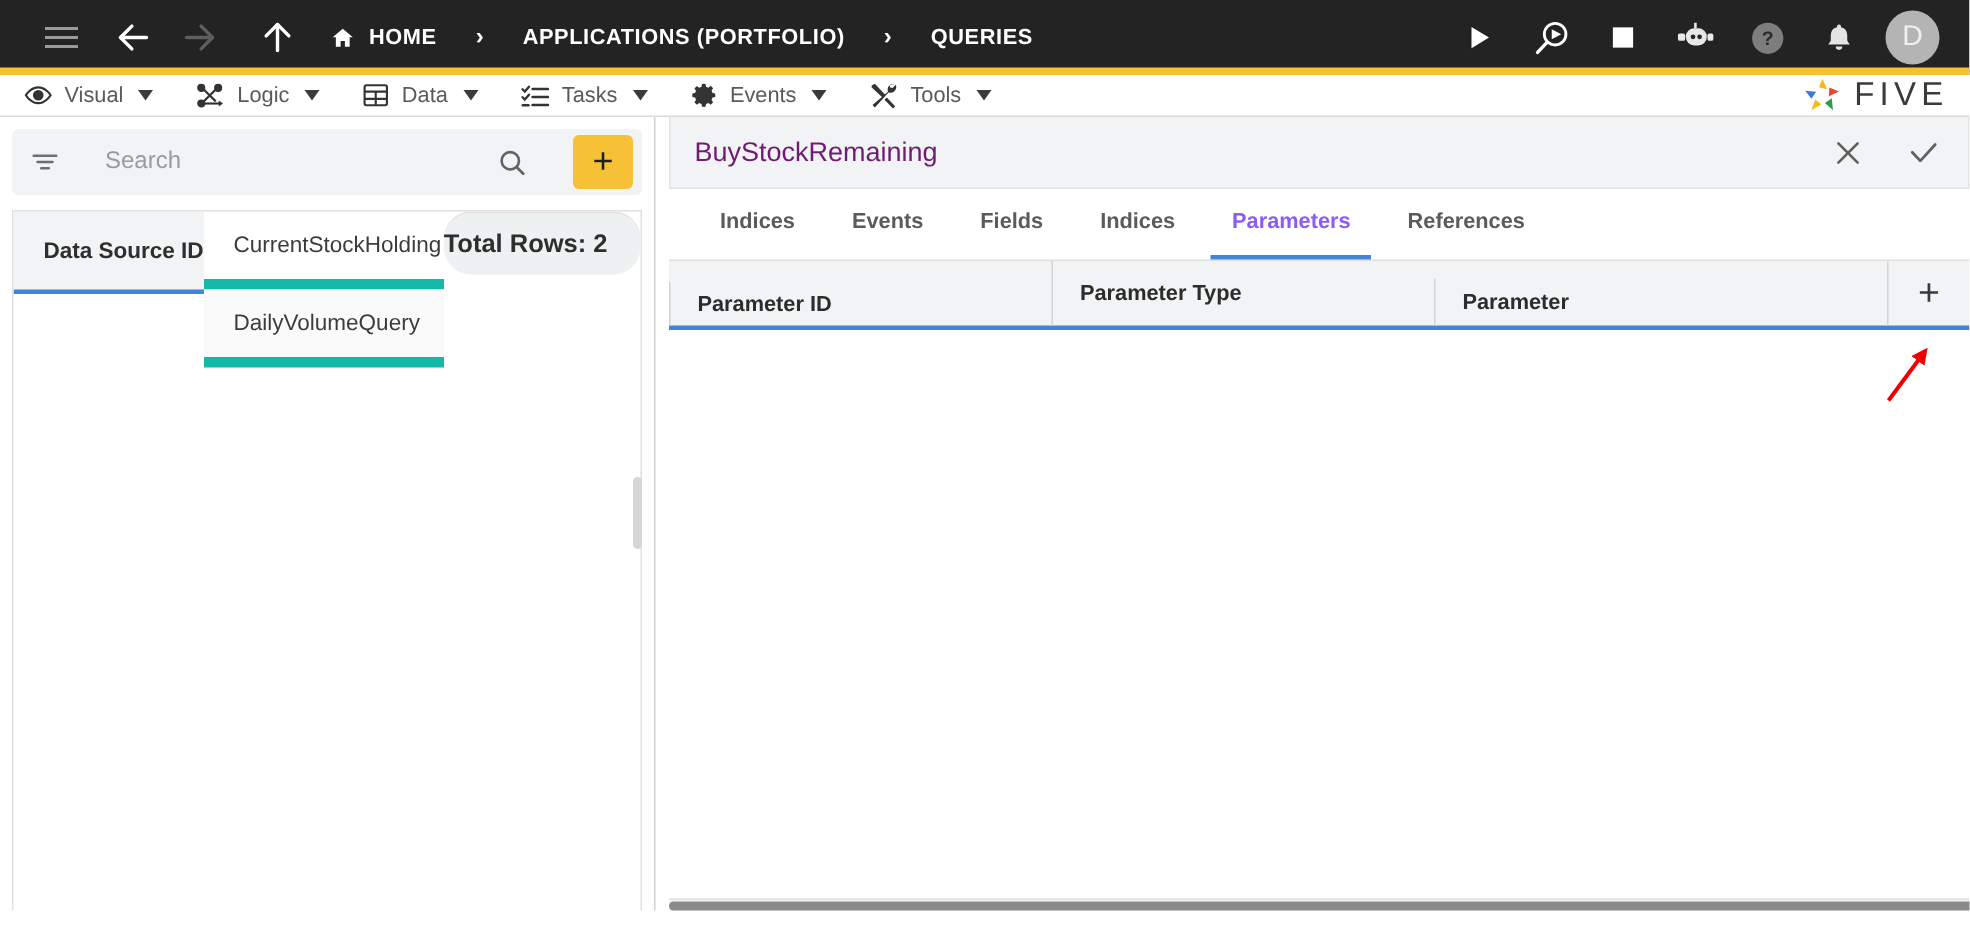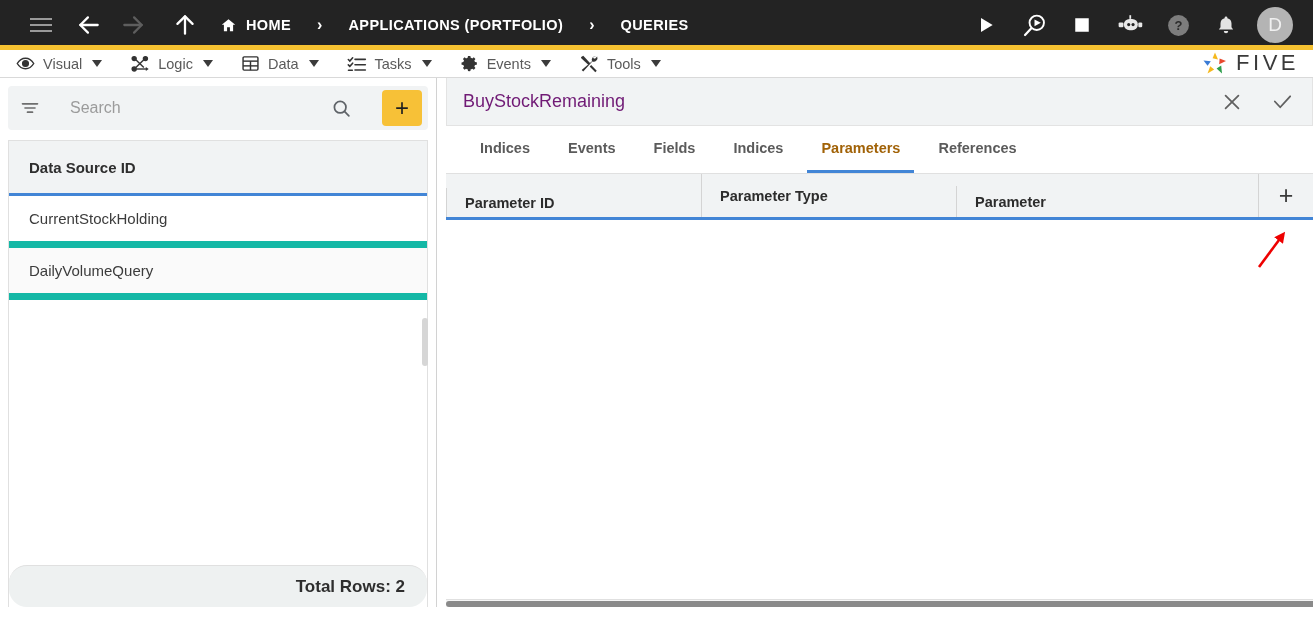--- a/index.html
+++ b/index.html
@@ -159,21 +159,21 @@
     line-height: 1;
     font-weight: 300;
   }
 
   .list-card {
     margin: 6px 8px 0 8px;
     border: 1px solid #e0e0e0;
     border-bottom: none;
     flex: 1;
     display: flex;
-    flex-direction: column;
+    flex-direction: row;
     overflow: hidden;
     background: #ffffff;
   }
   .list-header {
     height: 55px;
     background: #f1f3f4;
     display: flex;
     align-items: center;
     padding-left: 20px;
     font-size: 15px;
@@ -253,21 +253,21 @@
     align-items: center;
     padding: 0 14px;
     margin-right: 10px;
     font-size: 14.5px;
     color: #5b5b5b;
     font-weight: bold;
     cursor: pointer;
     border-bottom: 3px solid transparent;
   }
   .tab.active {
-    color: #a16207;
+    color: #8b5cf6;
     border-bottom-color: #4285d6;
   }
 
   .table-head {
     height: 46px;
     background: #f1f3f4;
     display: flex;
     align-items: stretch;
     border-bottom: 3px solid #4285d6;
     position: relative;

